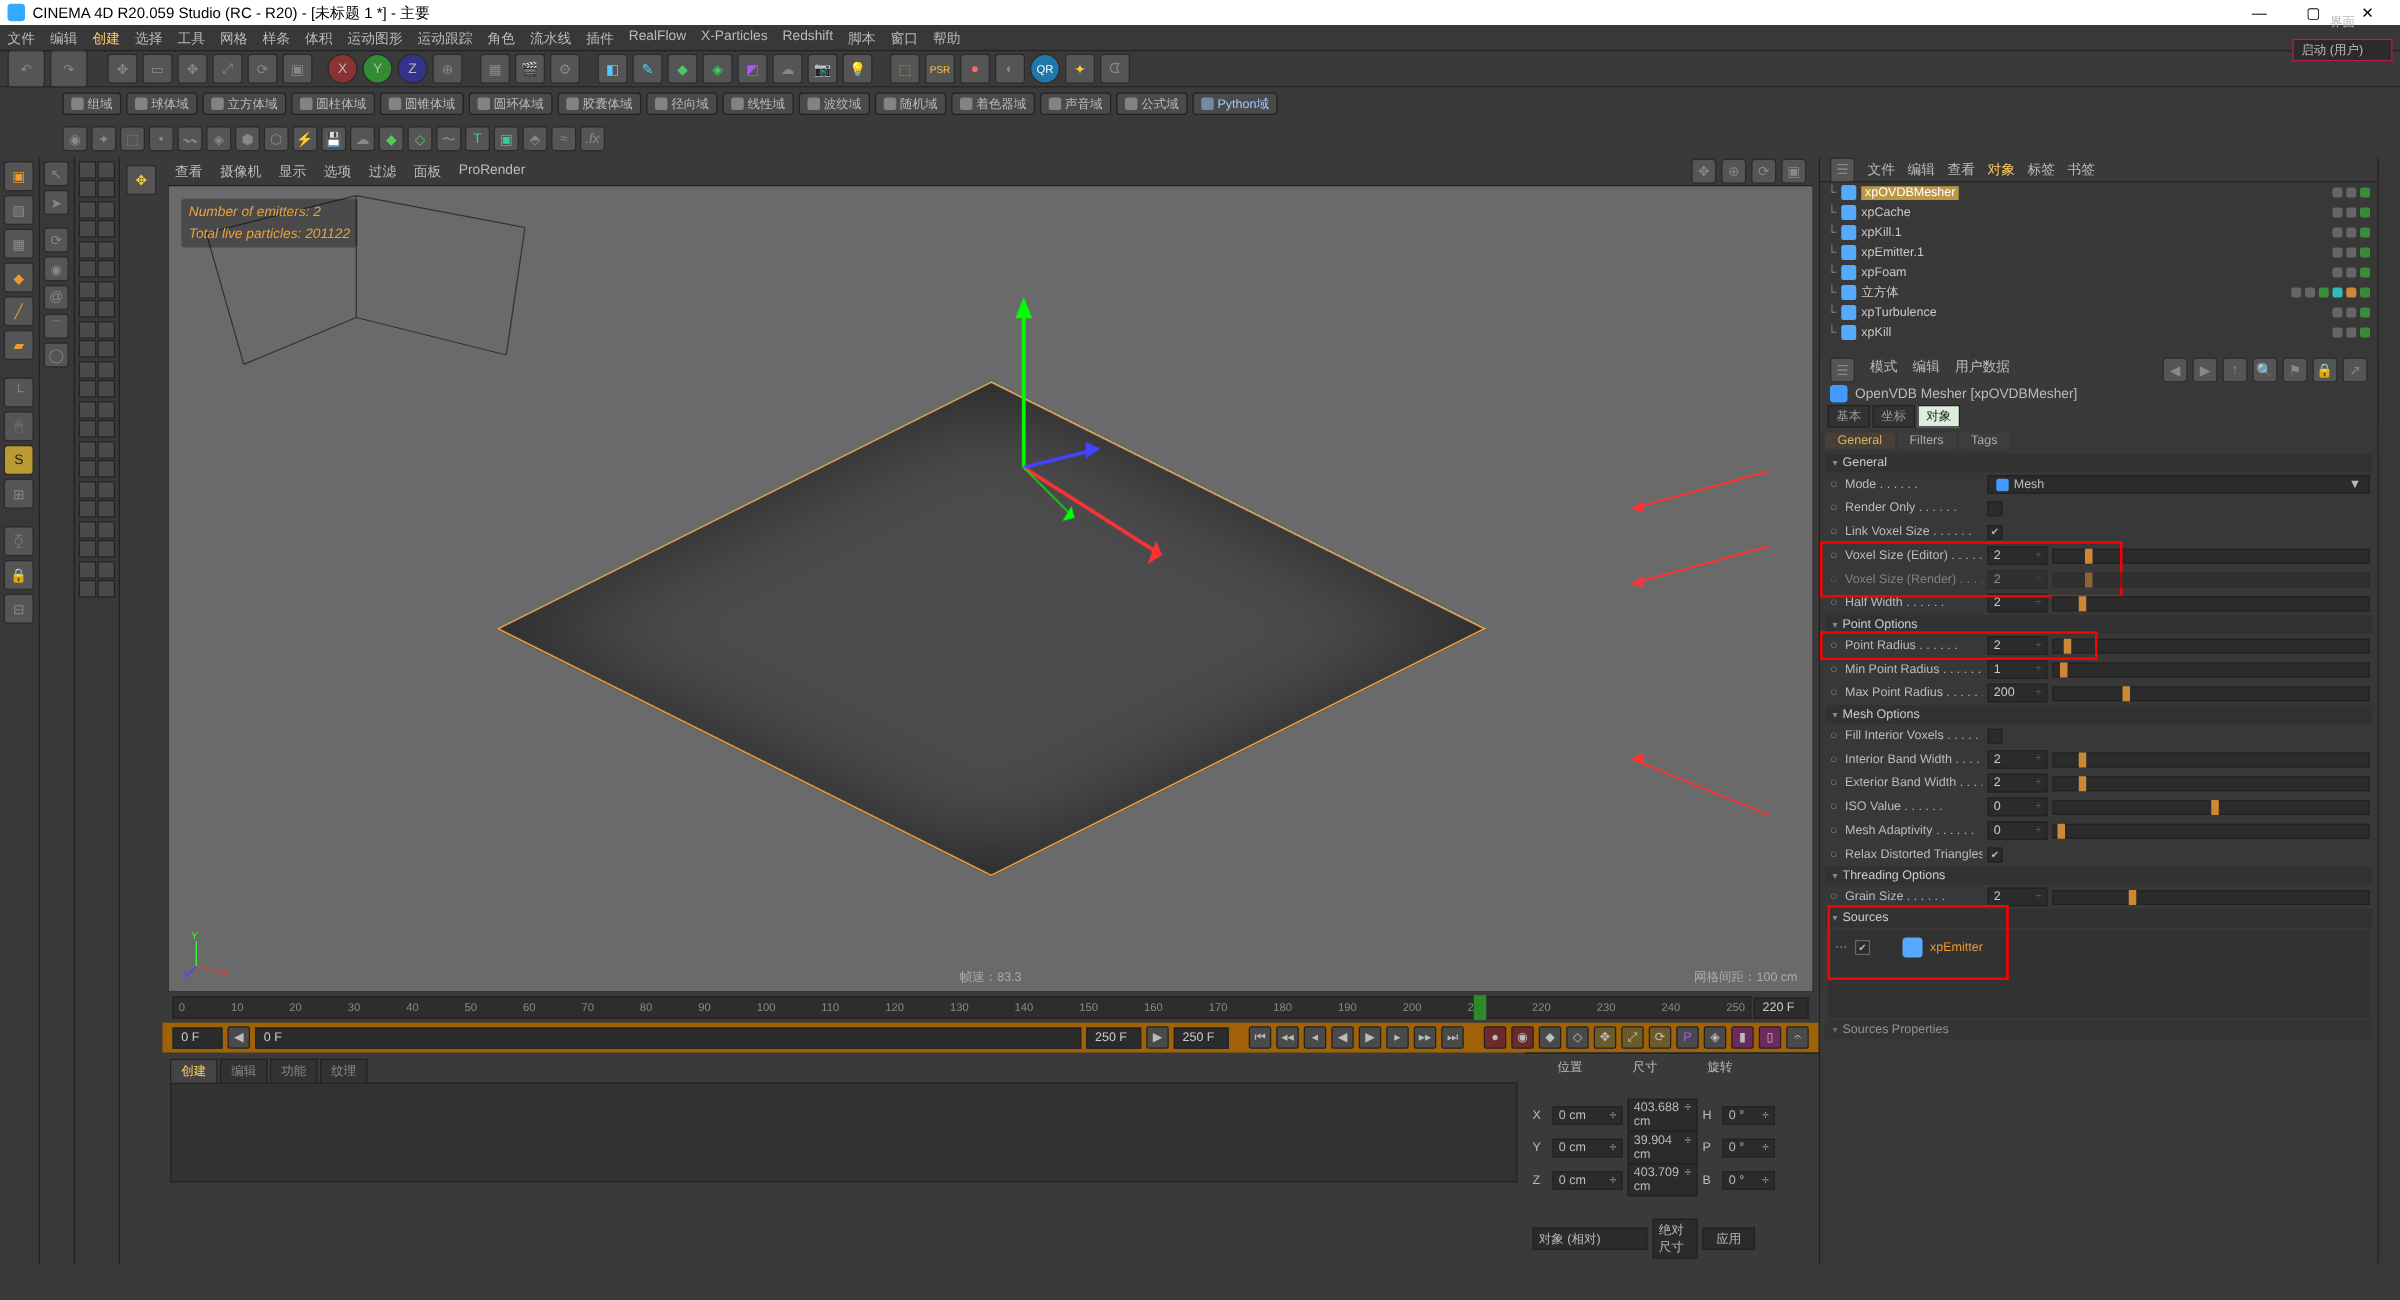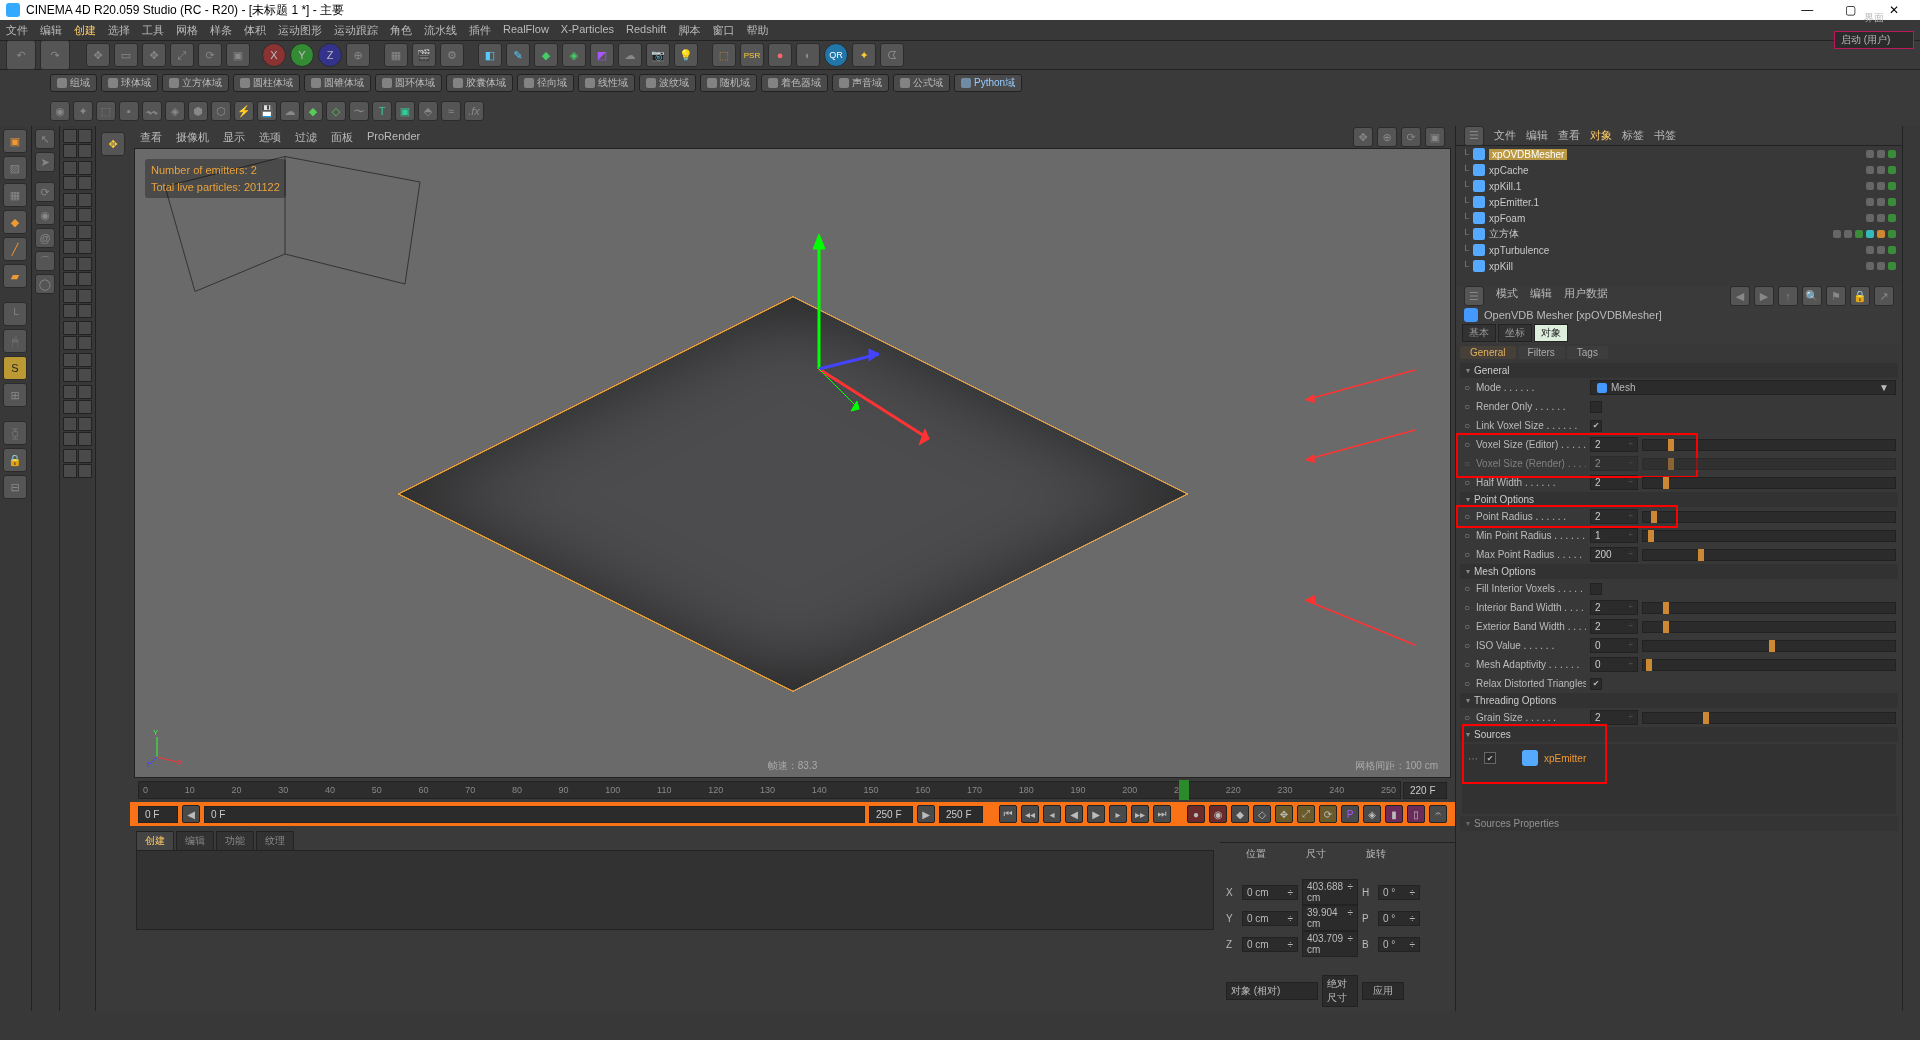--- a/index.html
+++ b/index.html
@@ -26,43 +26,43 @@
 .leftstrip { width:32px; background:#383838; display:flex; flex-direction:column; gap:3px; padding:3px; border-right:1px solid #222;}
 .leftstrip2 { width:28px; background:#383838; display:flex; flex-direction:column; gap:3px; padding:3px; border-right:1px solid #222;}
 .leftstrip3 { width:36px; background:#383838; display:flex; flex-direction:column; padding:3px; border-right:1px solid #222;}
 .sqgrid { display:grid; grid-template-columns:repeat(2,14px); gap:1px; margin-bottom:3px;}
 .sqgrid div { width:14px;height:14px; background:#4a4a4a; border:1px solid #222;}
 .vp-wrap { flex:1; display:flex; flex-direction:column; background:#3a3a3a; min-width:0;}
 .vp-head { height:22px; display:flex; align-items:center; gap:14px; padding:0 10px; background:#3a3a3a; font-size:11px; justify-content:space-between;}
 .vp-head .left { display:flex; gap:14px;}
 .vp-head .right { display:flex; gap:4px;}
 .vp { flex:1; background:#6a6a6a; position:relative; border:1px solid #222; margin:0 4px;}
-.overlay-text { position:absolute; top:10px; left:10px; color:#e9a23b; font-size:11px; background:rgba(0,0,0,.3); padding:3px 6px; border-radius:3px; line-height:1.5;}
+.overlay-text { position:absolute; top:10px; left:10px; color:#e9a23b; font-size:11px; background:rgba(0,0,0,.3); padding:3px 6px; border-radius:3px; line-height:1.5;font-style:italic;}
 .vp-floor { position:absolute; left:50%; top:55%; transform:translate(-50%,-50%) rotateX(60deg) rotateZ(45deg); width:560px; height:560px; background:#4c4c4e; border:2px solid #e9a23b; box-shadow:inset 0 0 120px rgba(0,0,0,.5);}
 .vp-wire { position:absolute; inset:0; }
 .vp-wire line { stroke:#333; stroke-width:1; }
 .vp-gizmo { position:absolute; left:52%; top:35%; }
 .arrowG { stroke:#0f0; fill:#0f0;} .arrowR{stroke:#f33;fill:#f33;} .arrowB{stroke:#44f;fill:#44f;}
 .vp-bl { position:absolute; left:12px; bottom:10px; font-size:10px; color:#777;}
 .vp-bc { position:absolute; left:50%; bottom:4px; transform:translateX(-50%); font-size:10px; color:#aaa;}
 .vp-br { position:absolute; right:12px; bottom:4px; font-size:10px; color:#aaa;}
 .timeline { height:24px; display:flex; align-items:center; background:#3a3a3a; padding:0 8px; gap:2px; position:relative;}
 .tl-ruler { flex:1; height:18px; background:#2d2d2d; border:1px solid #222; position:relative; display:flex; justify-content:space-between; padding:0 4px; font-size:9px; color:#888; align-items:center;}
 .tl-ruler span {}
 .tl-head { position:absolute; left:82.5%; top:-2px; width:10px; height:20px; background:#2b8b2b; }
-.tl-row2 { height:24px; display:flex; align-items:center; background:#f97316; padding:0 8px; gap:4px;}
+.tl-row2 { height:24px; display:flex; align-items:center; background:#a16207; padding:0 8px; gap:4px;}
 .numbox { background:#2b2b2b; border:1px solid #222; color:#ccc; font-size:10px; padding:2px 6px; min-width:60px;}
 .tl-btn { width:18px;height:18px; background:#4a4a4a; border:1px solid #222; border-radius:2px; cursor:pointer; display:inline-flex;align-items:center;justify-content:center;font-size:10px;color:#bbb;}
 .tl-btn.red { background:#6b2b2b; }
 .tl-btn.ylw { background:#6b5b2b; }
 .tl-btn.pnk { background:#6b2b5b; }
 .tabbar { height:20px; display:flex; align-items:end; gap:2px; padding:0 6px;margin-top:4px;}
 .tab { background:#323232; padding:2px 8px; border:1px solid #222; border-bottom:none; font-size:10px; cursor:pointer; color:#888;}
 .tab.active { background:#444; color:#fc6;}
-.coord-pane { display:flex; background:#3a3a3a; padding:4px 6px; gap:18px; margin-left:auto; border-top:1px solid #222;width:235px;flex-direction:column;margin-top:16px;}
+.coord-pane { display:flex; background:#3a3a3a; padding:4px 6px; gap:18px; margin-left:auto; border-top:1px solid #222;width:235px;flex-direction:column;}
 .coord-head { display:flex; gap:40px; padding:0 20px; font-size:10px;}
 .coord-row { display:flex; gap:4px; align-items:center; font-size:10px;}
 .coord-row .lbl{ width:12px;}
 .coord-row .val{ background:#2b2b2b;border:1px solid #222;padding:1px 4px;width:56px;display:flex;justify-content:space-between;}
 .rightcol { width:465px; background:#383838; display:flex; flex-direction:column; border-left:1px solid #222;}
 .panel-tabs { height:20px; display:flex; gap:10px; padding:0 8px; align-items:center; background:#3a3a3a;border-bottom:1px solid #222;}
 .panel-tabs span { font-size:11px; cursor:pointer;}
 .panel-tabs .active { color:#fc6;}
 .hier { height:140px; overflow:auto; background:#383838;}
 .hier-row { display:flex; align-items:center; height:16px; gap:4px; padding:0 6px; font-size:10px;}

